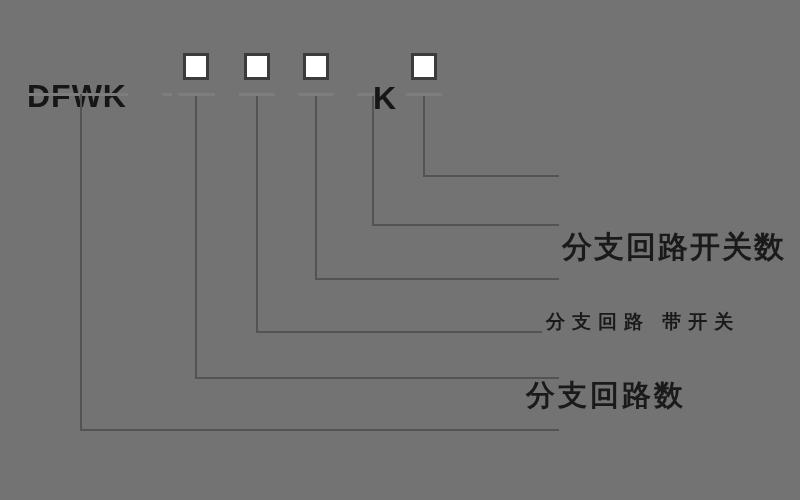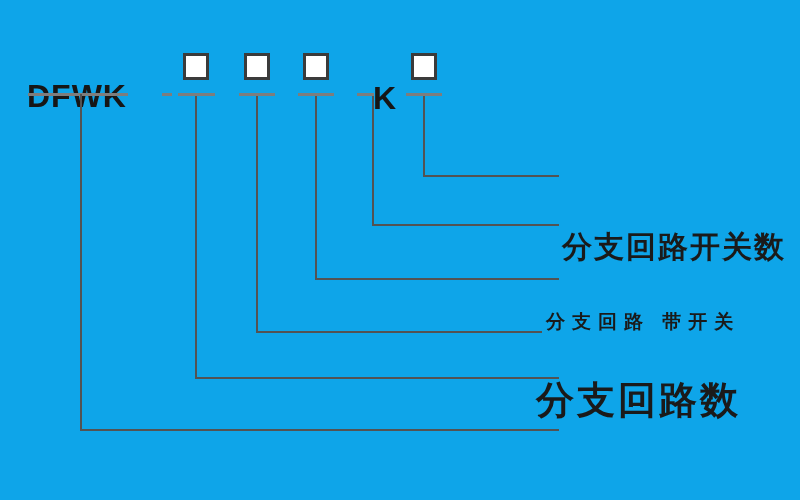--- a/index.html
+++ b/index.html
@@ -5,21 +5,21 @@
   html, body {
     margin: 0;
     padding: 0;
     background: #ffffff;
     font-family: "Liberation Sans", "DejaVu Sans", sans-serif;
   }
   #stage {
     position: relative;
     width: 800px;
     height: 500px;
-    background: #0ea5e9;
+    background: #737373;
     overflow: hidden;
   }
   
   .code {
     position: absolute;
     color: #161616;
     font-weight: 700;
     font-size: 32px;
     line-height: 1;
     letter-spacing: 1px;
@@ -60,21 +60,21 @@
   
   .lbl {
     position: absolute;
     color: #1a1a1a;
     font-weight: 600;
     line-height: 1;
     white-space: nowrap;
     z-index: 1;
   }
   .lbl-large { font-size: 30px; letter-spacing: 2px; }
-  .lbl-medium { font-size: 38px; letter-spacing: 3px; margin-left: 10px; }
+  .lbl-medium { font-size: 29px; letter-spacing: 3px; }
   .lbl-small { font-size: 19px; letter-spacing: 7px; }
 </style>
 </head>
 <body>
 
 <div id="stage">
 
   <span class="code" style="left:27px; top:80px;">DFWK</span>
 
   <div class="pbox" style="left:183px; top:53px;"></div>

